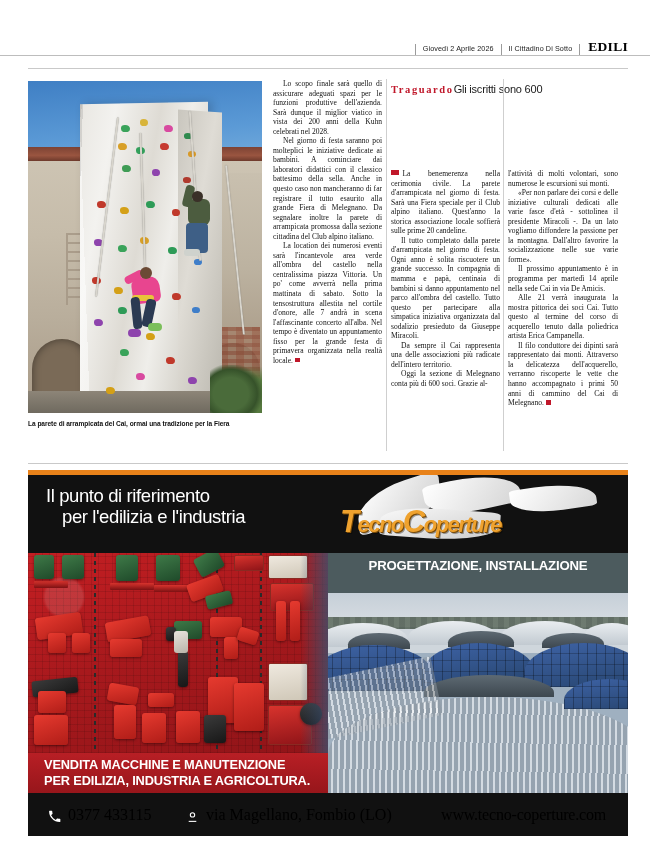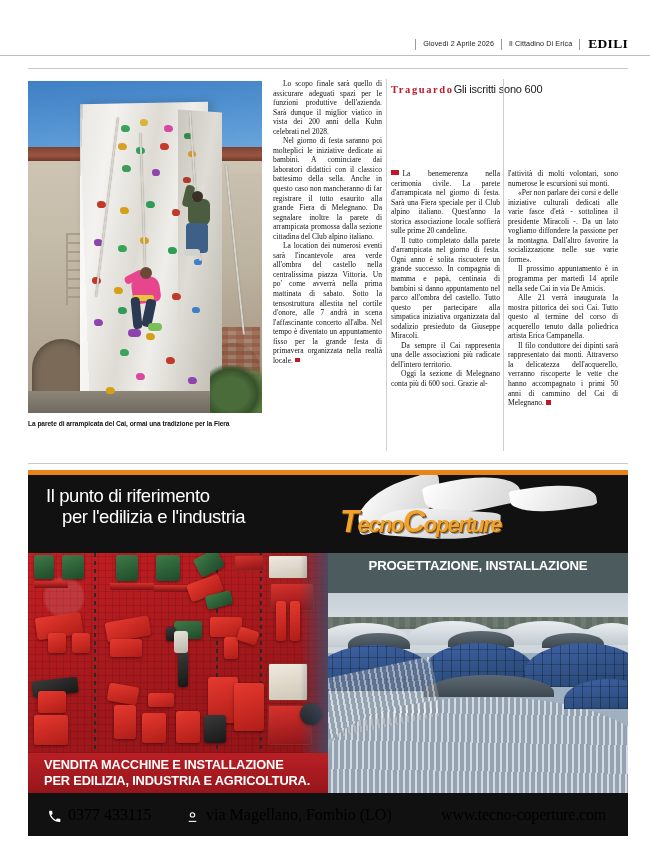--- a/index.html
+++ b/index.html
@@ -8,21 +8,21 @@
     background: #ffffff;
     font-family: "Liberation Serif", serif;
     position: relative;
     overflow: hidden;
   }
   .page { width: 650px; height: 858px; position: relative; background:#fff; }
 
   
   .masthead {
     position: absolute; left: 0; top: 33px; width: 650px; height: 22px;
-    display: flex; justify-content: flex-end; align-items: center;
+    display: flex; justify-content: flex-end; align-items: flex-end;
     padding-right: 22px; gap: 0px;
   }
   .mh-item {
     font-family: "Liberation Sans", sans-serif;
     font-size: 7.2px; color: #1a1a1a; letter-spacing: .1px;
     padding: 0 7px; line-height: 12px; white-space: nowrap;
   }
   .mh-sep { border-left: 1px solid #9b9b9b; height: 11px; }
   .mh-page {
     font-family: "Liberation Serif", serif;
@@ -355,21 +355,21 @@
 </style>
 </head>
 <body>
 
 <div class="page">
 
   <div class="masthead">
     <div class="mh-sep"></div>
     <div class="mh-item">Giovedì 2 Aprile 2026</div>
     <div class="mh-sep"></div>
-    <div class="mh-item">Il Cittadino Di Erica</div>
+    <div class="mh-item">Il Cittadino Di Sotto</div>
     <div class="mh-sep"></div>
     <div class="mh-page">EDILI</div>
   </div>
   <div class="rule-top"></div>
   <div class="rule-under"></div>
 
   <div class="photo-wrap">
     <div class="sky"></div>
     <div class="bldg"></div>
     <div class="bldg-right"></div>
@@ -560,21 +560,21 @@
       <div class="rf-bay rf-panel" style="left:-14px;top:52px;width:120px;height:46px;"></div>
       <div class="rf-bay rf-panel" style="left:96px;top:50px;width:110px;height:40px;"></div>
       <div class="rf-bay rf-panel" style="left:196px;top:50px;width:120px;height:44px;"></div>
       <div class="rf-bay rf-dark" style="left:96px;top:82px;width:130px;height:22px;border-radius:50% 50% 0 0/80% 80% 0 0;"></div>
       <div class="rf-corr" style="left:-20px;top:76px;width:130px;height:60px;transform:rotate(-12deg);"></div>
       <div class="rf-corr" style="left:0px;top:104px;width:320px;height:100px;border-radius:52% 52% 0 0/60% 60% 0 0;"></div>
       <div class="rf-bay rf-panel" style="left:236px;top:86px;width:90px;height:30px;"></div>
     </div>
 
     <div class="ad-redband">
-      <div class="ad-red1">VENDITA MACCHINE E INSTALLAZIONE</div>
+      <div class="ad-red1">VENDITA MACCHINE E MANUTENZIONE</div>
       <div class="ad-red2">PER EDILIZIA, INDUSTRIA E AGRICOLTURA.</div>
     </div>
 
     <div class="ad-contact">
       <div class="ct-phone">
         <span class="ico">
           <svg width="13" height="13" viewBox="0 0 24 24" fill="#ffffff">
               <path d="M6.6 10.8c1.7 3.3 4.3 5.9 7.6 7.6l2.5-2.5c.3-.3.8-.4 1.2-.3 1.2.4 2.5.6 3.9.6.6 0 1 .4 1 1V21c0 .6-.4 1-1 1C10.8 22 2 13.2 2 2.2c0-.6.4-1 1-1h3.8c.6 0 1 .4 1 1 0 1.3.2 2.6.6 3.9.1.4 0 .9-.3 1.2l-2.5 2.5z"></path>
             </svg>
         </span>

